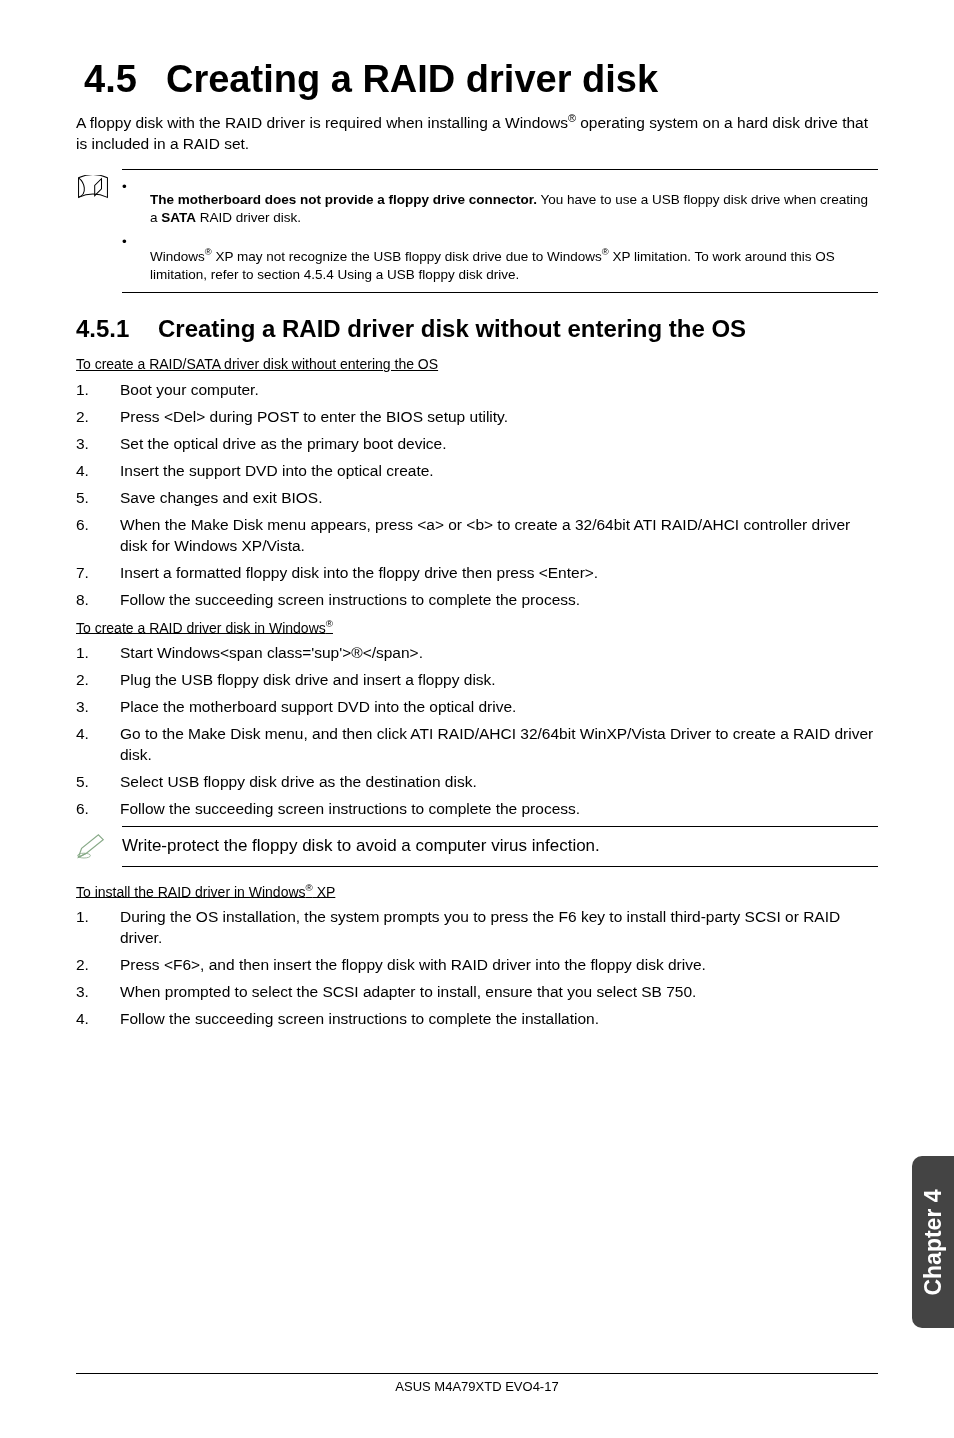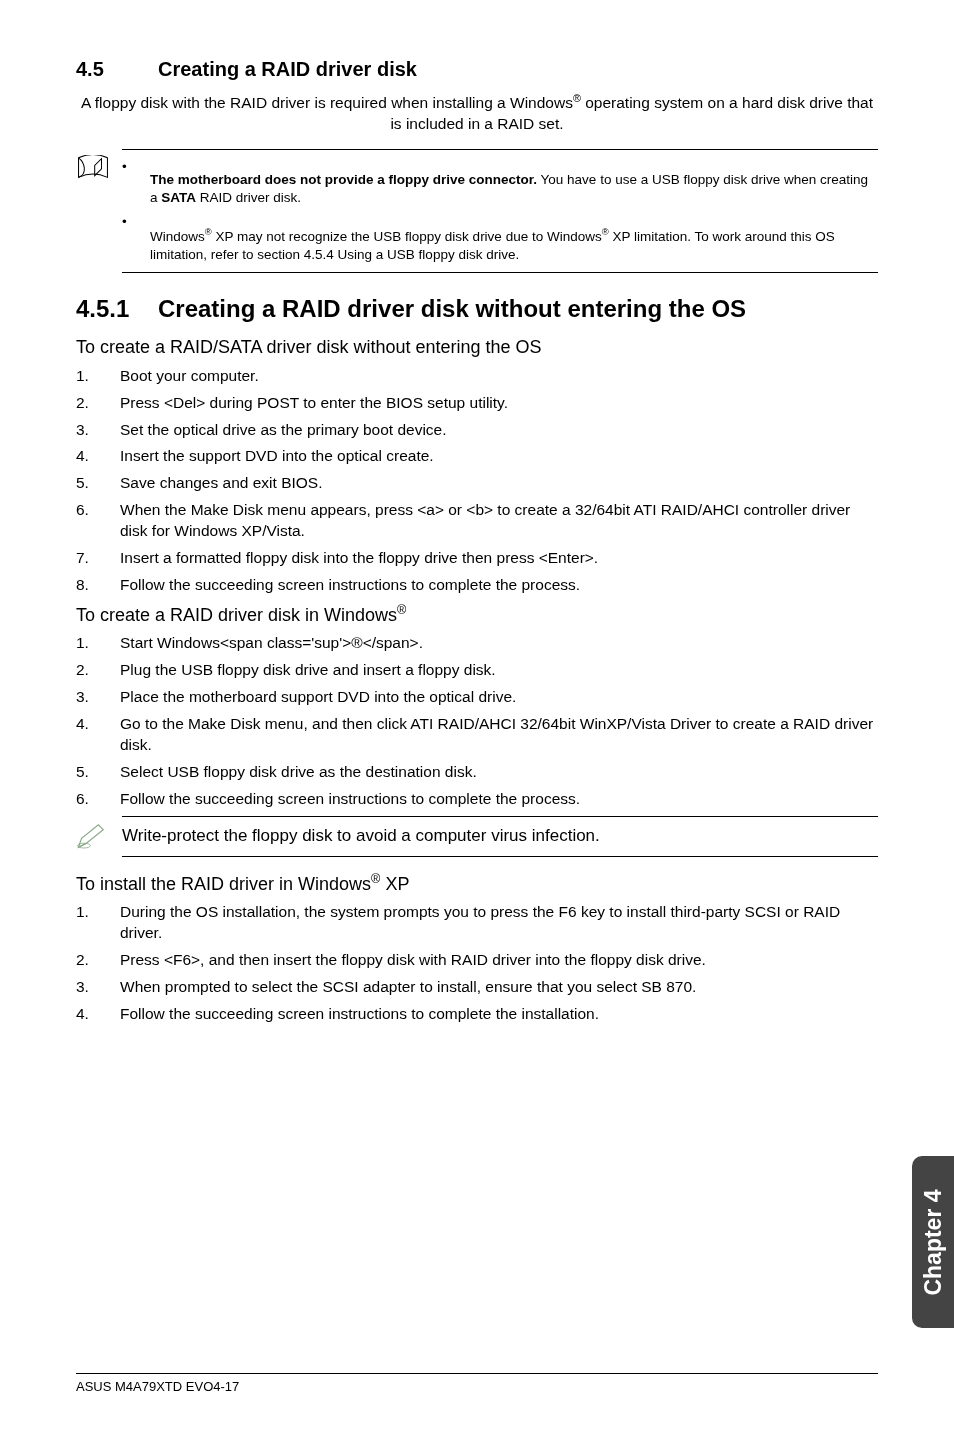--- a/index.html
+++ b/index.html
@@ -10,30 +10,29 @@
     color: #000;
     background: #fff;
     width: 954px;
     height: 1438px;
     position: relative;
   }
   .page {
     padding: 58px 76px 50px 76px;
   }
   .h1 {
-    font-size: 20px;
+    font-size: 38px;
     font-weight: bold;
-    margin: 0 0 10px 0;
+    margin: 0 0 10px 8px;
   }
   .h1-num { display: inline-block; width: 82px; }
   .intro {
     font-size: 15.5px;
     line-height: 1.35;
     margin: 0 0 14px 0;
-    text-align: center;
   }
   .sup { font-size: 0.7em; vertical-align: super; }
   .note-block {
     display: flex;
     margin: 6px 0 14px 0;
   }
   .note-icon-col {
     width: 46px;
     flex: none;
     padding-top: 6px;
@@ -60,23 +59,24 @@
     font-size: 17px;
     line-height: 1.35;
   }
   .h2 {
     font-size: 24px;
     font-weight: bold;
     margin: 22px 0 12px 0;
   }
   .h2-num { display: inline-block; width: 82px; }
   .para {
-    font-size: 18px;
+    font-size: 14px;
     line-height: 1.35;
     margin: 0 0 6px 0;
+    text-decoration: underline;
   }
   ol.nums {
     margin: 0 0 6px 0;
     padding: 0;
     font-size: 15.5px;
     line-height: 1.35;
     list-style: none;
   }
   ol.nums > li { display: flex; margin-bottom: 6px; }
   ol.nums > li .n { width: 44px; flex: none; }
@@ -109,21 +109,21 @@
   }
   .footer {
     position: absolute;
     left: 76px;
     right: 76px;
     bottom: 44px;
     border-top: 1px solid #000;
     font-size: 13px;
     padding-top: 5px;
     display: flex;
-    justify-content: flex-start;
+    justify-content: center;
   }
 </style>
 </head>
 <body>
 
 <div class="page">
 
   <h1 class="h1">
     <span class="h1-num">4.5</span><span>Creating a RAID driver disk</span>
   </h1>
@@ -235,21 +235,21 @@
       <li>
         <span class="n">1.</span>
         <span class="t">During the OS installation, the system prompts you to press the F6 key to install third-party SCSI or RAID driver.</span>
       </li>
       <li>
         <span class="n">2.</span>
         <span class="t">Press &lt;F6&gt;, and then insert the floppy disk with RAID driver into the floppy disk drive.</span>
       </li>
       <li>
         <span class="n">3.</span>
-        <span class="t">When prompted to select the SCSI adapter to install, ensure that you select SB 870.</span>
+        <span class="t">When prompted to select the SCSI adapter to install, ensure that you select SB 750.</span>
       </li>
       <li>
         <span class="n">4.</span>
         <span class="t">Follow the succeeding screen instructions to complete the installation.</span>
       </li>
     </ol>
 
 </div>
 
 <div class="side-tab">

